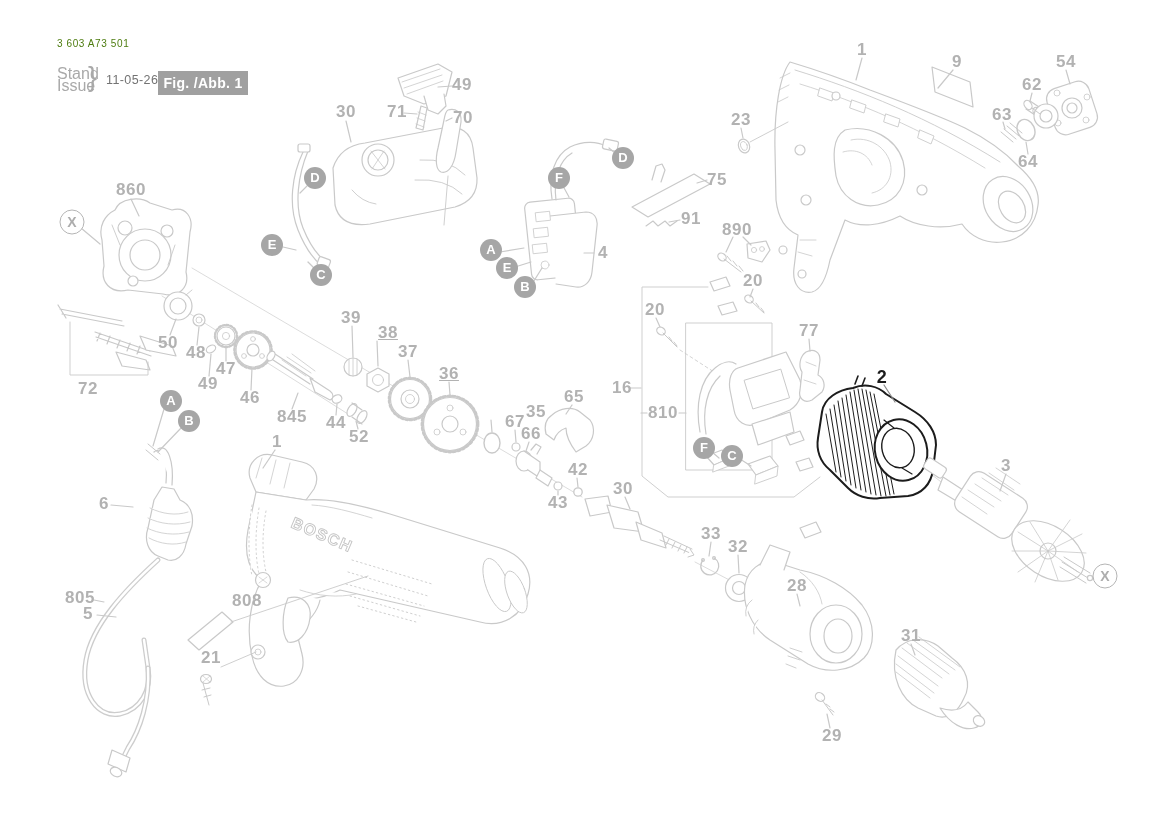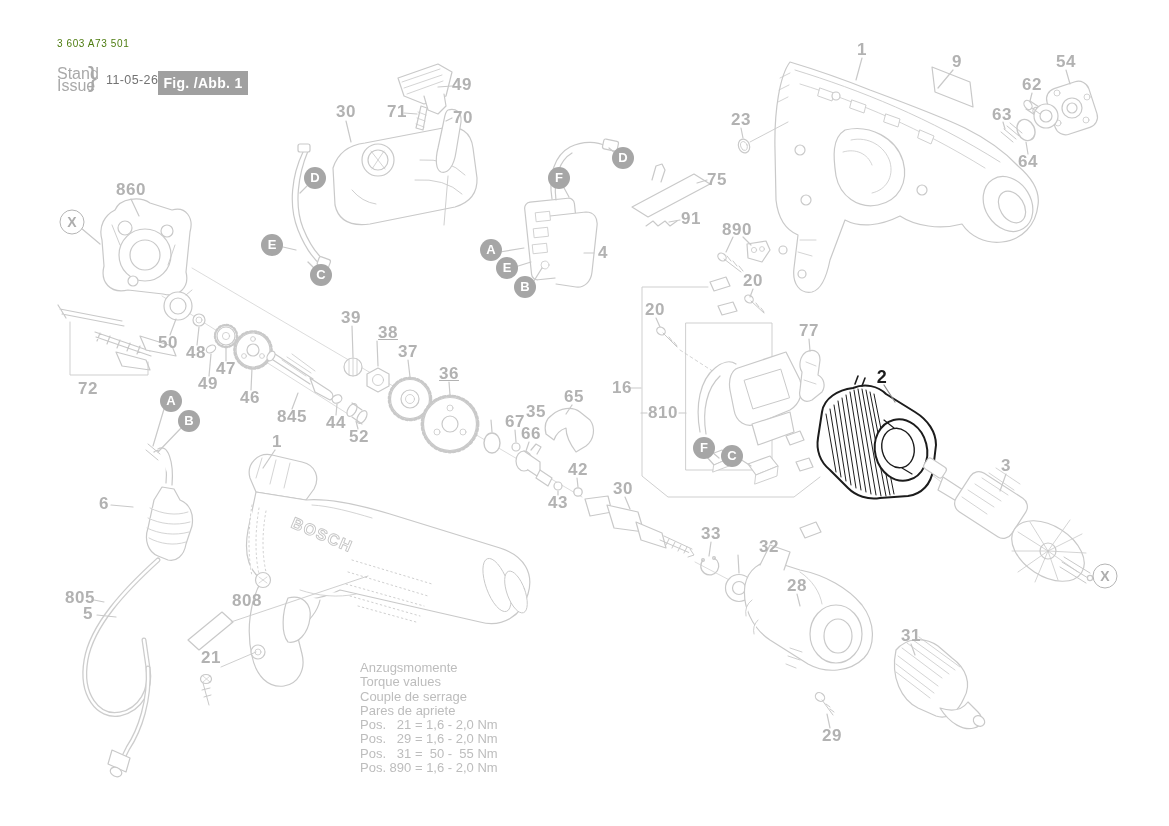--- a/index.html
+++ b/index.html
@@ -496,33 +496,32 @@
       <div class="part-label" style="left: 292px; top: 417px;">845</div>
       <div class="part-label" style="left: 88px; top: 389px;">72</div>
       <div class="part-label" style="left: 277px; top: 442px;">1</div>
       <div class="part-label" style="left: 104px; top: 504px;">6</div>
       <div class="part-label" style="left: 80px; top: 598px;">805</div>
       <div class="part-label" style="left: 88px; top: 614px;">5</div>
       <div class="part-label" style="left: 210px; top: 601px; margin-left: 37px;">808</div>
       <div class="part-label" style="left: 211px; top: 658px;">21</div>
       <div class="part-label" style="left: 623px; top: 489px;">30</div>
       <div class="part-label" style="left: 711px; top: 534px;">33</div>
-      <div class="part-label" style="left: 738px; top: 547px; margin-left: 31px;">32</div>
+      <div class="part-label" style="left: 738px; top: 547px;">32</div>
       <div class="part-label" style="left: 797px; top: 586px;">28</div>
       <div class="part-label" style="left: 911px; top: 636px;">31</div>
       <div class="part-label" style="left: 832px; top: 736px;">29</div>
       <div class="badge ring" style="left: 72px; top: 222px;">X</div>
       <div class="badge ring" style="left: 1105px; top: 576px;">X</div>
       <div class="badge" style="left: 315px; top: 178px;">D</div>
       <div class="badge" style="left: 272px; top: 245px;">E</div>
       <div class="badge" style="left: 321px; top: 275px;">C</div>
       <div class="badge" style="left: 491px; top: 250px;">A</div>
       <div class="badge" style="left: 507px; top: 268px;">E</div>
       <div class="badge" style="left: 525px; top: 287px;">B</div>
       <div class="badge" style="left: 559px; top: 178px;">F</div>
       <div class="badge" style="left: 623px; top: 158px;">D</div>
       <div class="badge" style="left: 704px; top: 448px;">F</div>
       <div class="badge" style="left: 732px; top: 456px;">C</div>
       <div class="badge" style="left: 171px; top: 401px;">A</div>
       <div class="badge" style="left: 189px; top: 421px;">B</div>
-      <div class="tblock" style="left: 360px; top: 661px; font: 13px / 14.3px &quot;Liberation Sans&quot;, sans-serif;"><div>Anzugsmomente</div><div>Torque values</div><div>Couple de serrage</div><div>Pares de apriete</div><div>Pos.   21 = 1,6 - 2,0 Nm</div><div>Pos.   29 = 1,6 - 2,0 Nm</div><div>Pos.   31 =  50 -  55 Nm</div><div>Pos. 890 = 1,6 - 2,0 Nm</div></div>
     </div>
 </div>
 
 </body></html>

